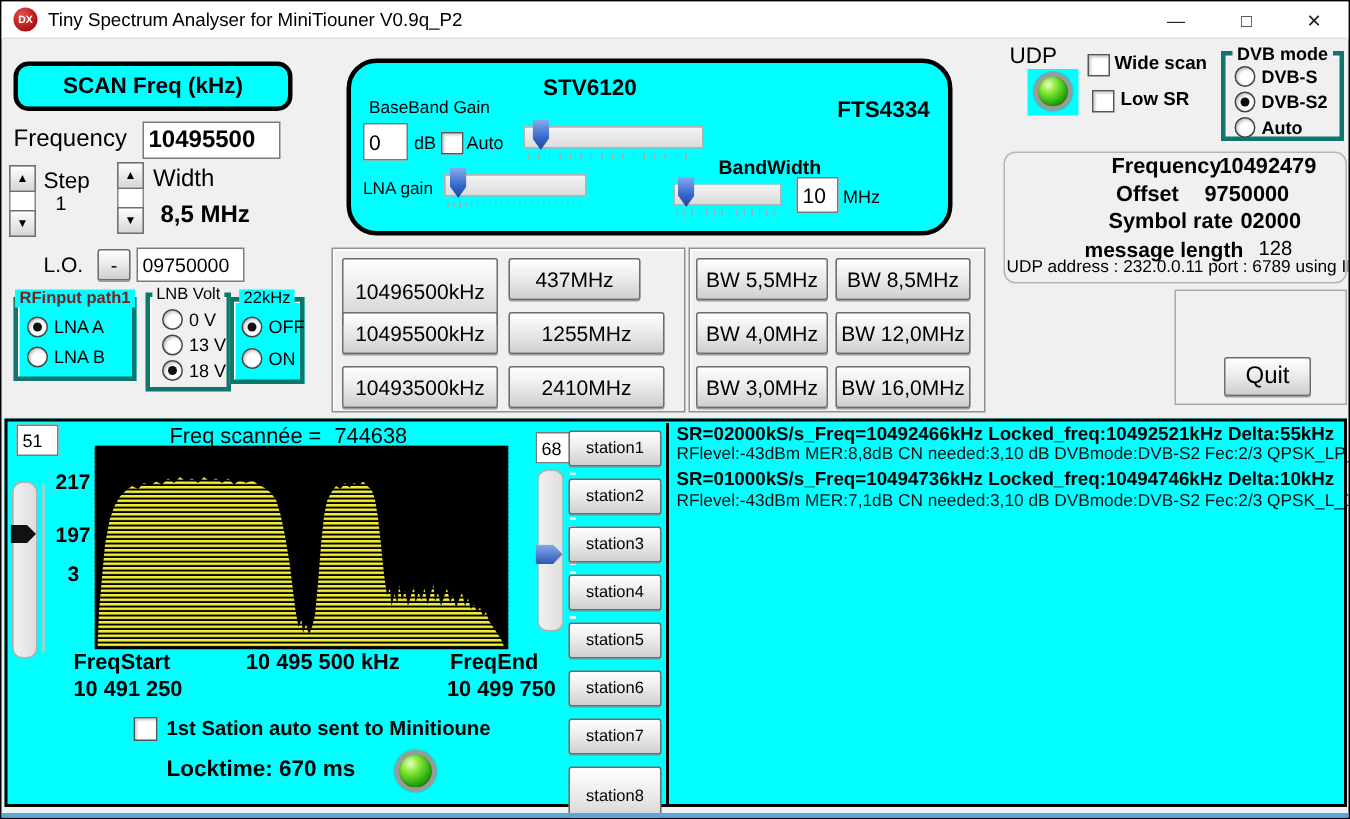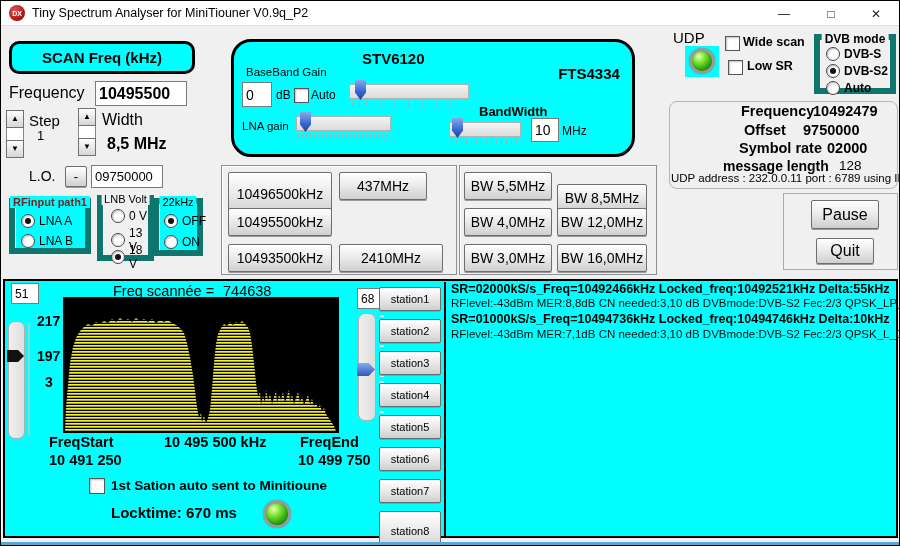--- a/index.html
+++ b/index.html
@@ -16,21 +16,21 @@
   
   .btn3d{background:linear-gradient(180deg,#ffffff 0%,#ececec 45%,#cfcfcf 100%);border:1px solid #6d6d6d;box-shadow:0 1px 0 #9a9a9a, inset 0 1px 0 #fff;border-radius:2px;display:flex;align-items:center;justify-content:center;color:#000;overflow:hidden;white-space:nowrap;}
   
   #scanbtn{left:8px;top:40px;width:186px;height:33px;background:#00ffff;border:3px solid #000;border-radius:10px;font-size:15px;font-weight:bold;display:flex;align-items:center;justify-content:center;}
   input.field{background:#fff;border:1px solid #7a7a7a;font-family:"Liberation Sans",sans-serif;padding:0 3px;box-sizing:border-box;}
   
   .spin{width:18px;background:#fff;border:1px solid #8a8a8a;display:flex;flex-direction:column;justify-content:space-between;}
   .spinbtn{height:16px;background:linear-gradient(#fdfdfd,#d6d6d6);border:1px solid #707070;font-size:8px;line-height:8px;display:flex;align-items:center;justify-content:center;margin:-1px;}
   .spinbtn.down{margin-top:0;}
   
-  .gbox{border:6px solid #0f766e;box-shadow:inset 1px 1px 0 #fff;}
+  .gbox{border:3px solid #0f766e;box-shadow:inset 1px 1px 0 #fff;}
   .gtitle{position:absolute;top:-8px;left:50%;transform:translateX(-50%);padding:0 3px;font-size:11px;font-weight:bold;white-space:nowrap;}
   .radio{position:absolute;display:flex;align-items:center;gap:4px;}
   .rb{width:12px;height:12px;border-radius:50%;background:#fff;border:1px solid #444;box-shadow:inset 1px 1px 2px rgba(0,0,0,.25);position:relative;flex:0 0 auto;}
   .rb.sel::after{content:'';position:absolute;inset:3px;background:#101010;border-radius:50%;}
   .rlbl{font-size:12px;}
   .cb{width:13px;height:13px;background:#fff;border:1px solid #555;box-shadow:inset 1px 1px 2px rgba(0,0,0,.25);flex:0 0 auto;}
   
   #stvpanel{left:230px;top:38px;width:404px;height:118px;background:#00ffff;border:3px solid #000;border-radius:20px;}
   .htrack{position:absolute;height:13px;background:linear-gradient(#f4f4f4,#dcdcdc);border:1px solid #b2b2b2;}
   .hthumb{position:absolute;width:11px;height:20px;background:linear-gradient(180deg,#86abe8 0%,#3566cf 60%,#23448f 100%);clip-path:polygon(0 0,100% 0,100% 62%,50% 100%,0 62%);}
@@ -169,27 +169,28 @@
   </div>
 
   <div class="abs sunken" style="left:220px;top:164px;width:236px;height:110px;"></div>
   <div class="abs sunken" style="left:458px;top:164px;width:198px;height:110px;"></div>
 
   <div class="abs btn3d" style="left:227px;top:171px;width:104px;height:44px;font-size:14px;">10496500kHz</div>
   <div class="abs btn3d" style="left:227px;top:207px;width:104px;height:28px;font-size:14px;">10495500kHz</div>
   <div class="abs btn3d" style="left:227px;top:243px;width:104px;height:28px;font-size:14px;">10493500kHz</div>
 
   <div class="abs btn3d" style="left:338px;top:171px;width:88px;height:28px;font-size:14px;">437MHz</div>
+  <div class="abs btn3d" style="left:338px;top:207px;width:104px;height:28px;font-size:14px;">1255MHz</div>
   <div class="abs btn3d" style="left:338px;top:243px;width:104px;height:28px;font-size:14px;">2410MHz</div>
 
   <div class="abs btn3d" style="left:463px;top:171px;width:88px;height:28px;font-size:14px;">BW 5,5MHz</div>
   <div class="abs btn3d" style="left:463px;top:207px;width:88px;height:28px;font-size:14px;">BW 4,0MHz</div>
   <div class="abs btn3d" style="left:463px;top:243px;width:88px;height:28px;font-size:14px;">BW 3,0MHz</div>
 
-  <div class="abs btn3d" style="left:556px;top:171px;width:90px;height:28px;font-size:14px;margin-top:12px;">BW 8,5MHz</div>
+  <div class="abs btn3d" style="left:556px;top:171px;width:90px;height:28px;font-size:14px;">BW 8,5MHz</div>
   <div class="abs btn3d" style="left:556px;top:207px;width:90px;height:28px;font-size:14px;">BW 12,0MHz</div>
   <div class="abs btn3d" style="left:556px;top:243px;width:90px;height:28px;font-size:14px;">BW 16,0MHz</div>
 
   <div class="abs nowrap" style="left:672px;top:28px;font-size:15px;">UDP</div>
   <div class="abs" style="left:684px;top:45px;width:34px;height:31px;background:#00ffff;"></div>
   <div class="abs led" style="left:688px;top:47px;width:26px;height:26px;"></div>
 
   <div class="abs" style="left:724px;top:35px;">
       <span class="cb" style="display:block;"></span>
     </div>
@@ -220,21 +221,20 @@
   <div class="abs b nowrap" style="left:812px;top:102px;font-size:14.5px;">10492479</div>
   <div class="abs b nowrap" style="left:743px;top:121px;font-size:14.5px;">Offset</div>
   <div class="abs b nowrap" style="left:802px;top:121px;font-size:14.5px;">9750000</div>
   <div class="abs b nowrap" style="left:738px;top:139px;font-size:14.5px;">Symbol rate</div>
   <div class="abs b nowrap" style="left:826px;top:139px;font-size:14.5px;">02000</div>
   <div class="abs b nowrap" style="left:722px;top:157px;font-size:14px;">message length</div>
   <div class="abs nowrap" style="left:838px;top:157px;font-size:13.5px;">128</div>
   <div class="abs nowrap" style="left:670px;top:171px;width:228px;overflow:hidden;font-size:11.5px;">UDP address : 232.0.0.11 port : 6789 using IF</div>
 
   <div class="abs" style="left:782px;top:192px;width:115px;height:77px;border:1px solid #aaaaaa;"></div>
-  <div class="abs btn3d" style="left:810px;top:199px;width:68px;height:29px;font-size:16px;">Pause</div>
   <div class="abs btn3d" style="left:815px;top:237px;width:58px;height:26px;font-size:16px;">Quit</div>
 
   <div class="abs" id="specpanel"></div>
 
   <input class="abs field" style="left: 10px; top: 282px; width: 28px; height: 21px; font-size: 12px;" value="51">
   <div class="abs nowrap" style="left:112px;top:282px;font-size:14.5px;">Freq scannée =</div>
   <div class="abs nowrap" style="left:222px;top:282px;font-size:14.5px;">744638</div>
   <input class="abs field" style="left: 356px; top: 287px; width: 28px; height: 21px; font-size: 12px;" value="68">
 
   <div class="vtrack" style="left:7px;top:320px;width:15px;height:116px;"></div>

